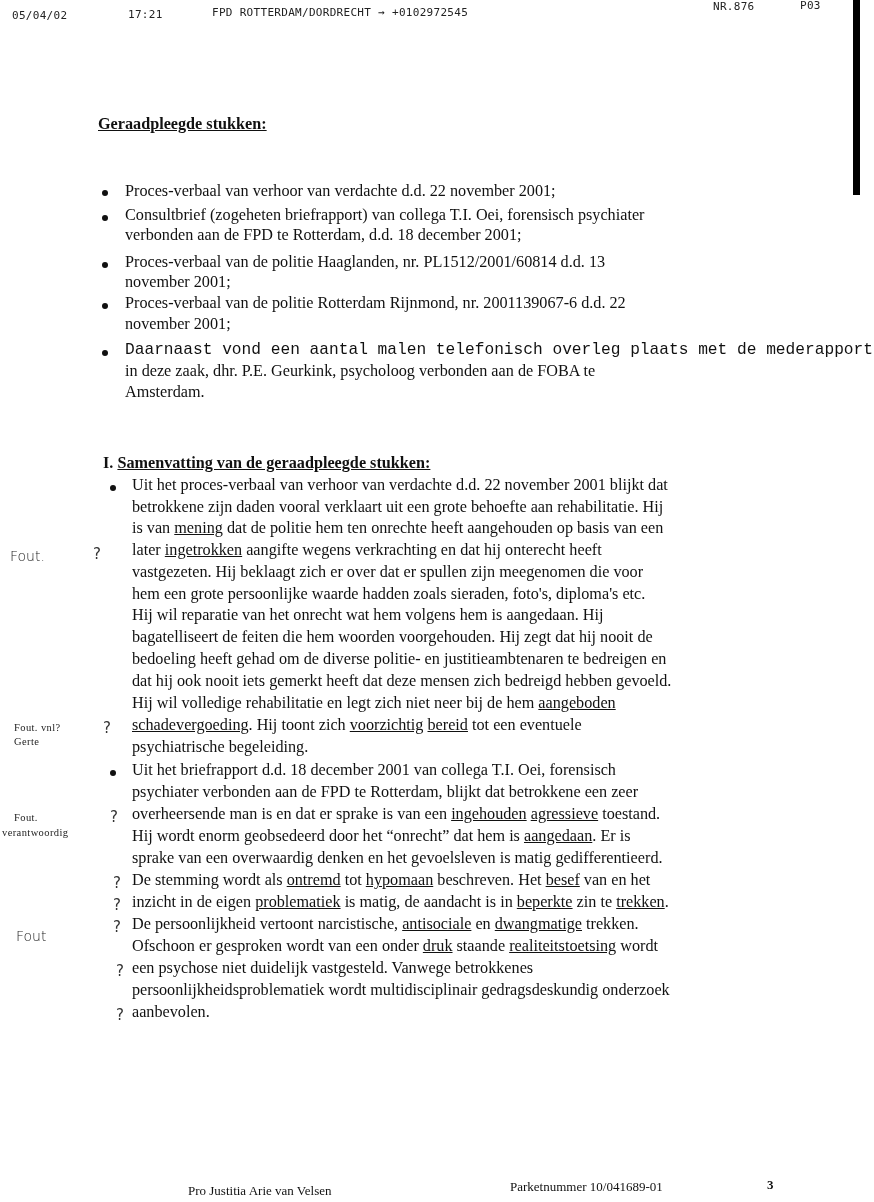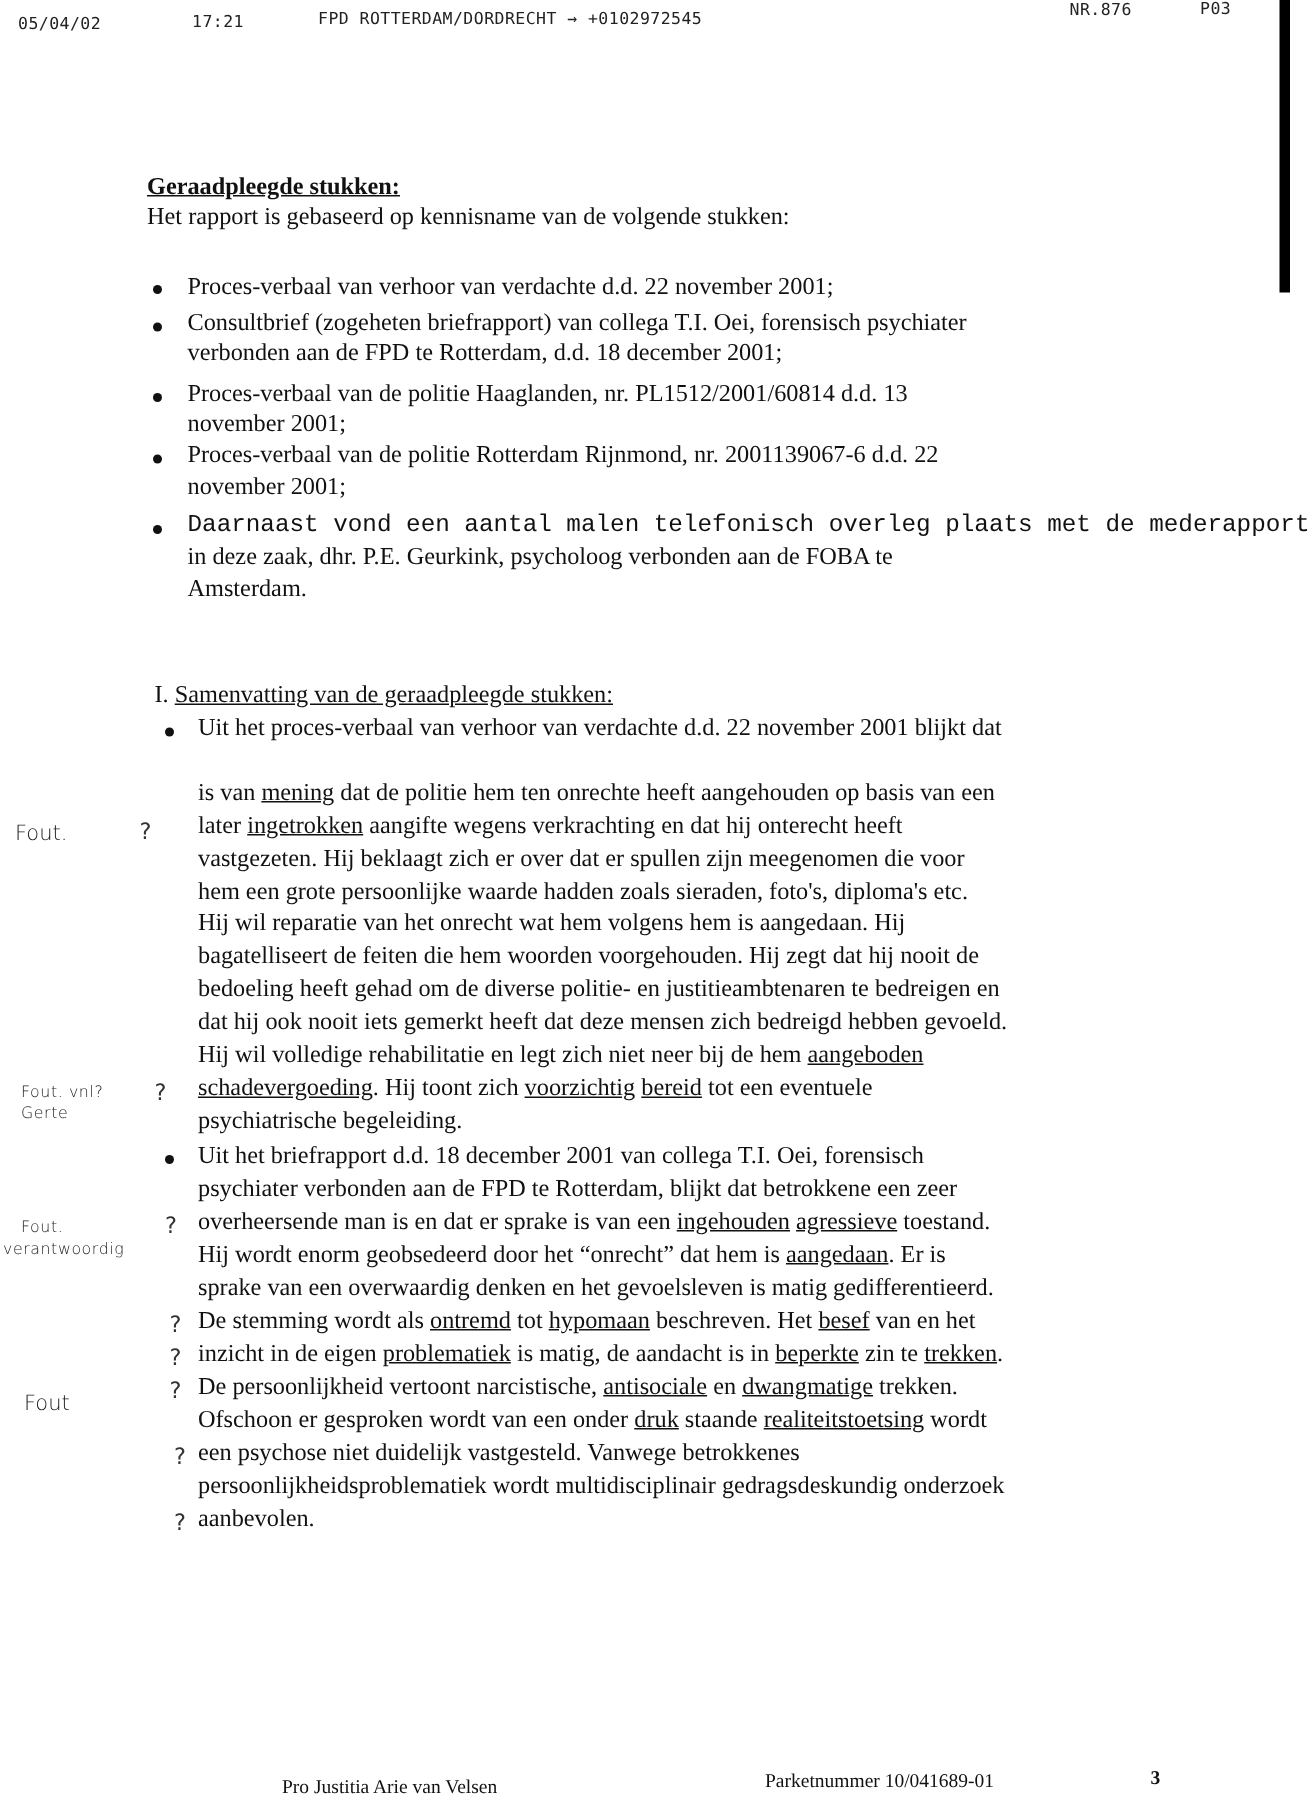--- a/index.html
+++ b/index.html
@@ -9,40 +9,39 @@
   .fax-header span { position: absolute; white-space: nowrap; }
   .edge-bar { position: absolute; left: 853px; top: 0; width: 7px; height: 195px; background: #000; }
   .doc { position: absolute; left: 0; top: 0; width: 874px; height: 1202px;
     font-family: "Liberation Serif", serif; font-size: 16.2px; }
   .line { position: absolute; white-space: nowrap; line-height: 20px; text-align: right; }
   .h { font-weight: bold; text-decoration: underline; }
   .bullet { position: absolute; width: 6px; height: 6px; border-radius: 50%; background: #111; }
   .u { text-decoration: underline; }
   .hand { position: absolute; font-family: "DejaVu Sans", sans-serif; font-size: 14px; color: #222;
     white-space: nowrap; font-weight: 300; }
-  .hand.small { font-size: 10.5px; letter-spacing: 0.4px; }
+  .hand.small { font-size: 10.5px; letter-spacing: 0.4px; font-family: Liberation Serif, serif; }
   .qm { position: absolute; font-family: "DejaVu Sans", sans-serif; font-size: 15px; color: #333; }
   .footer { position: absolute; font-family: "Liberation Serif", serif; font-size: 13px; white-space: nowrap; }
 </style>
 </head>
 <body>
 
 <div class="fax-header">
   <span style="left:12px; top:9px;">05/04/02</span>
   <span style="left:128px; top:8px;">17:21</span>
   <span style="left:212px; top:6px;">FPD ROTTERDAM/DORDRECHT → +0102972545</span>
   <span style="left:713px; top:0px;">NR.876</span>
   <span style="left:800px; top:-1px;">P03</span>
 </div>
 <div class="edge-bar"></div>
 
 <div class="doc">
 
   <div class="line h" style="left:98px; top:114px;">Geraadpleegde stukken:</div>
-  <div class="line" style="left:98px; top:134px;">Het rapport is gebaseerd op kennisname van de volgende stukken:</div>
 
   <span class="bullet" style="left:102px; top:190px;"></span>
   <div class="line" style="left:125px; top:181px;">Proces-verbaal van verhoor van verdachte d.d. 22 november 2001;</div>
 
   <span class="bullet" style="left:102px; top:215px;"></span>
   <div class="line" style="left:125px; top:205px;">Consultbrief (zogeheten briefrapport) van collega T.I. Oei, forensisch psychiater</div>
   <div class="line" style="left:125px; top:225px;">verbonden aan de FPD te Rotterdam, d.d. 18 december 2001;</div>
 
   <span class="bullet" style="left:102px; top:262px;"></span>
   <div class="line" style="left:125px; top:252px;">Proces-verbaal van de politie Haaglanden, nr. PL1512/2001/60814 d.d. 13</div>
@@ -50,27 +49,28 @@
 
   <div class="line" style="left:125px; top:293px;">Proces-verbaal van de politie Rotterdam Rijnmond, nr. 2001139067-6 d.d. 22</div>
   <span class="bullet" style="left:102px; top:303px;"></span>
   <div class="line" style="left:125px; top:314px;">november 2001;</div>
 
   <span class="bullet" style="left:102px; top:350px;"></span>
   <div class="line" style="left:125px; top:340px;font-family:Liberation Mono, monospace;">Daarnaast vond een aantal malen telefonisch overleg plaats met de mederapporteur</div>
   <div class="line" style="left:125px; top:361px;">in deze zaak, dhr. P.E. Geurkink, psycholoog verbonden aan de FOBA te</div>
   <div class="line" style="left:125px; top:382px;">Amsterdam.</div>
 
-  <div class="line" style="left:103px; top:453px; font-weight:normal;">
+  <div class="line" style="left:103px; top:453px; font-weight:bold;">
     <span>I.</span>
     <span class="u">Samenvatting van de geraadpleegde stukken:</span>
   </div>
 
   <span class="bullet" style="left:110px; top:485px;"></span>
   <div class="line" style="left:132px; top:475px;">Uit het proces-verbaal van verhoor van verdachte d.d. 22 november 2001 blijkt dat</div>
+  <div class="line" style="left:132px; top:497px;">betrokkene zijn daden vooral verklaart uit een grote behoefte aan rehabilitatie. Hij</div>
   <div class="line" style="left:132px; top:518px;">
     <span>is van </span><span class="u">mening</span><span> dat de politie hem ten onrechte heeft aangehouden op basis van een</span>
   </div>
   <div class="line" style="left:132px; top:540px;">
     <span>later </span><span class="u">ingetrokken</span><span> aangifte wegens verkrachting en dat hij onterecht heeft</span>
   </div>
   <div class="line" style="left:132px; top:562px;">vastgezeten. Hij beklaagt zich er over dat er spullen zijn meegenomen die voor</div>
   <div class="line" style="left:132px; top:605px;">Hij wil reparatie van het onrecht wat hem volgens hem is aangedaan. Hij</div>
   <div class="line" style="left:132px; top:584px;">hem een grote persoonlijke waarde hadden zoals sieraden, foto's, diploma's etc.</div>
   <div class="line" style="left:132px; top:627px;">bagatelliseert de feiten die hem woorden voorgehouden. Hij zegt dat hij nooit de</div>

